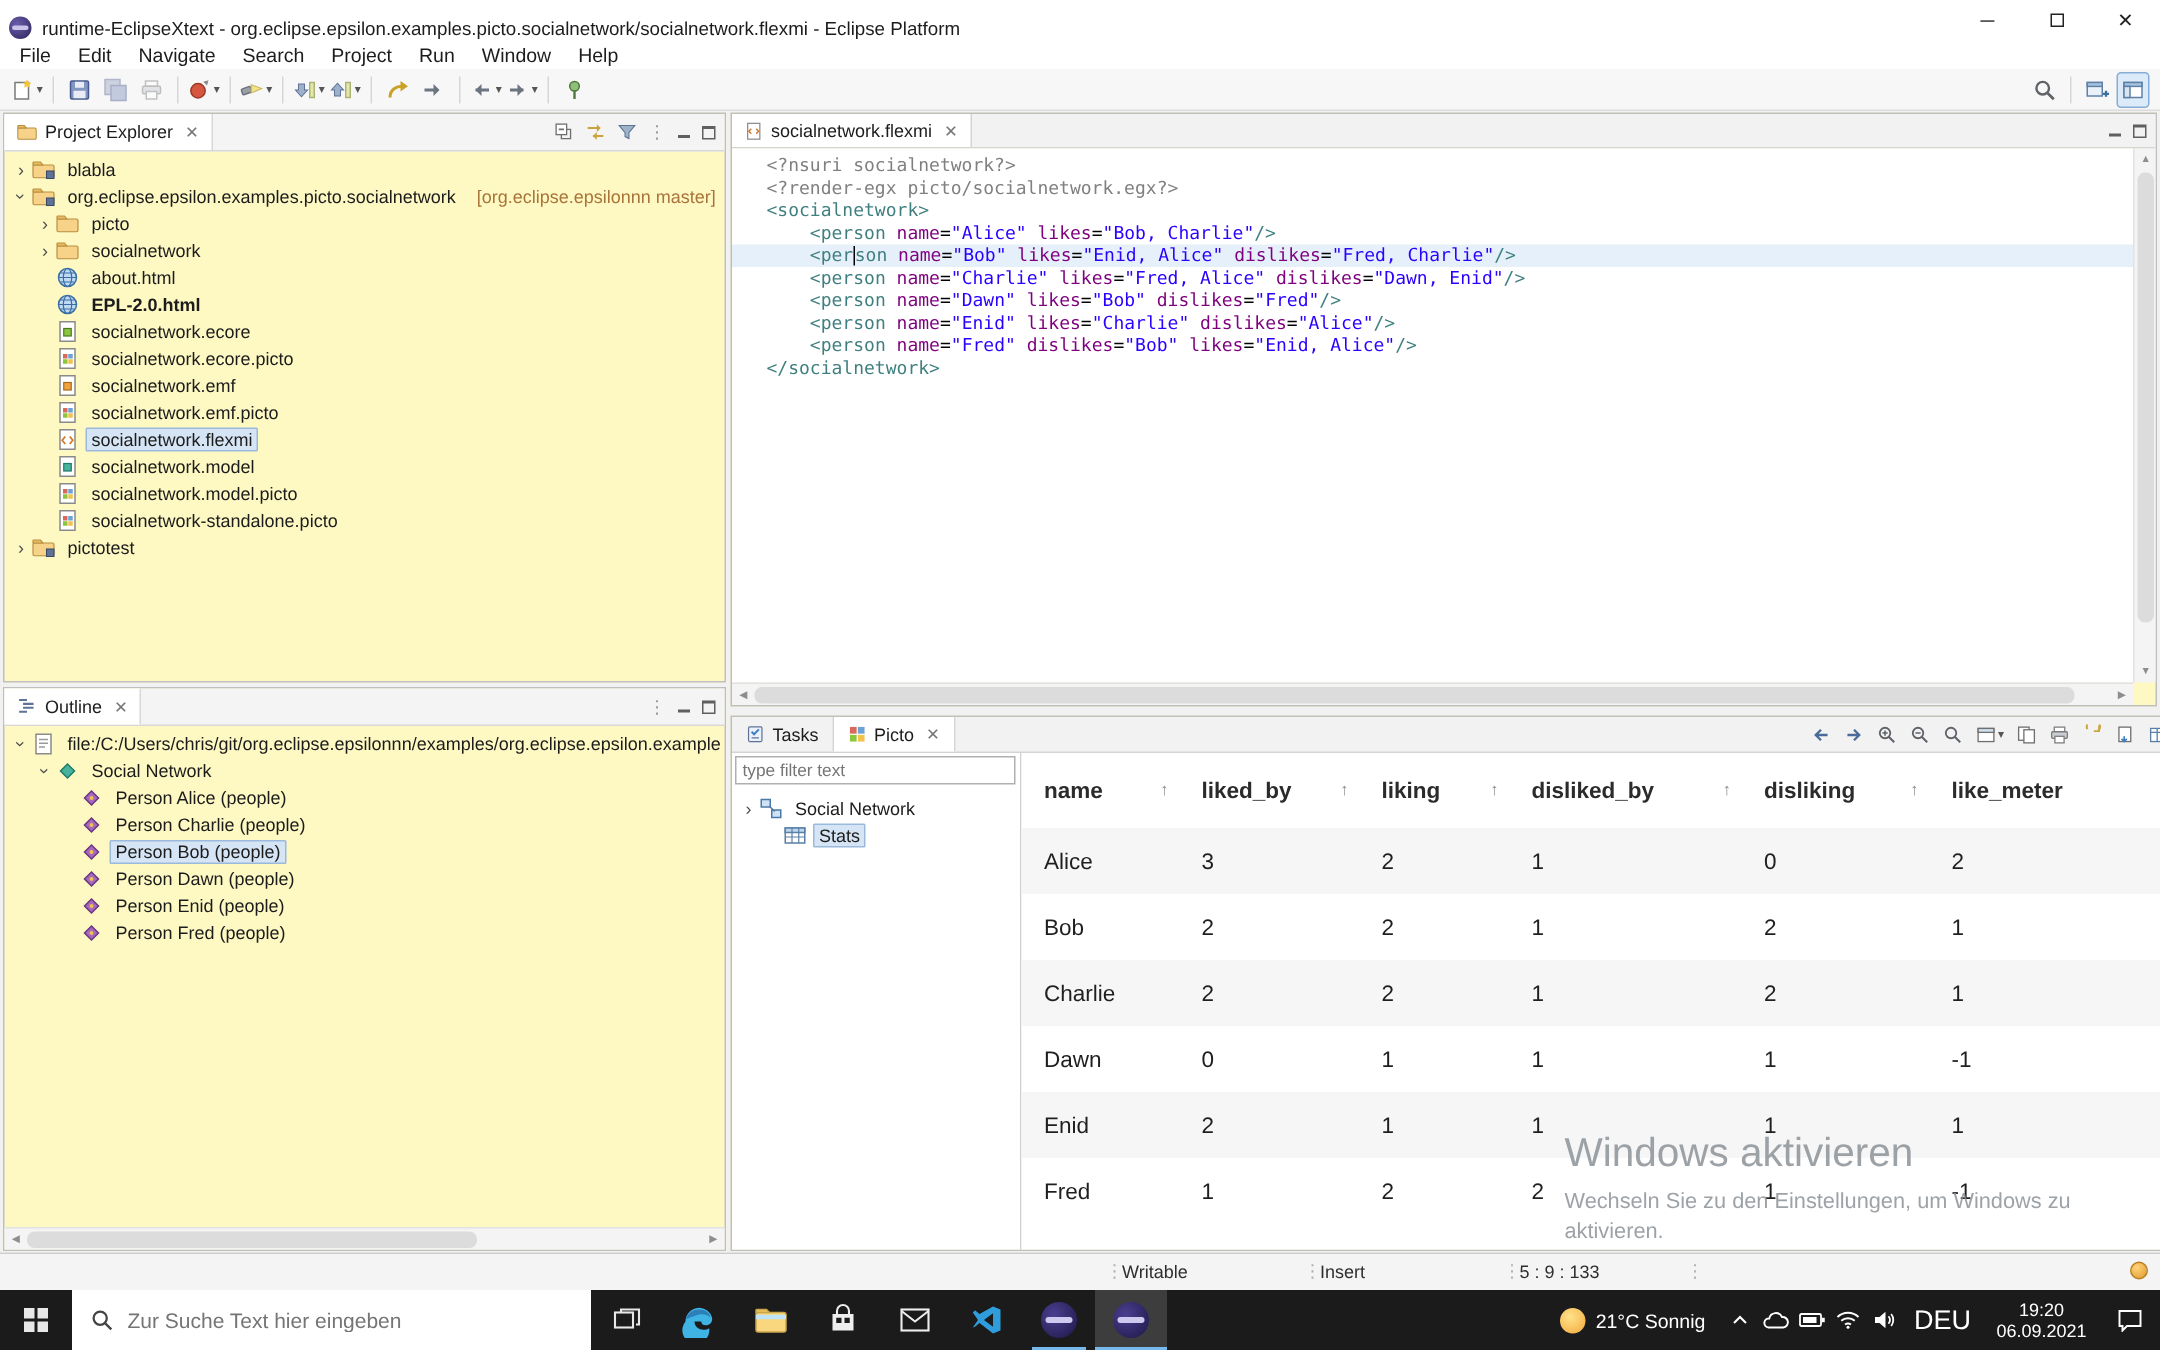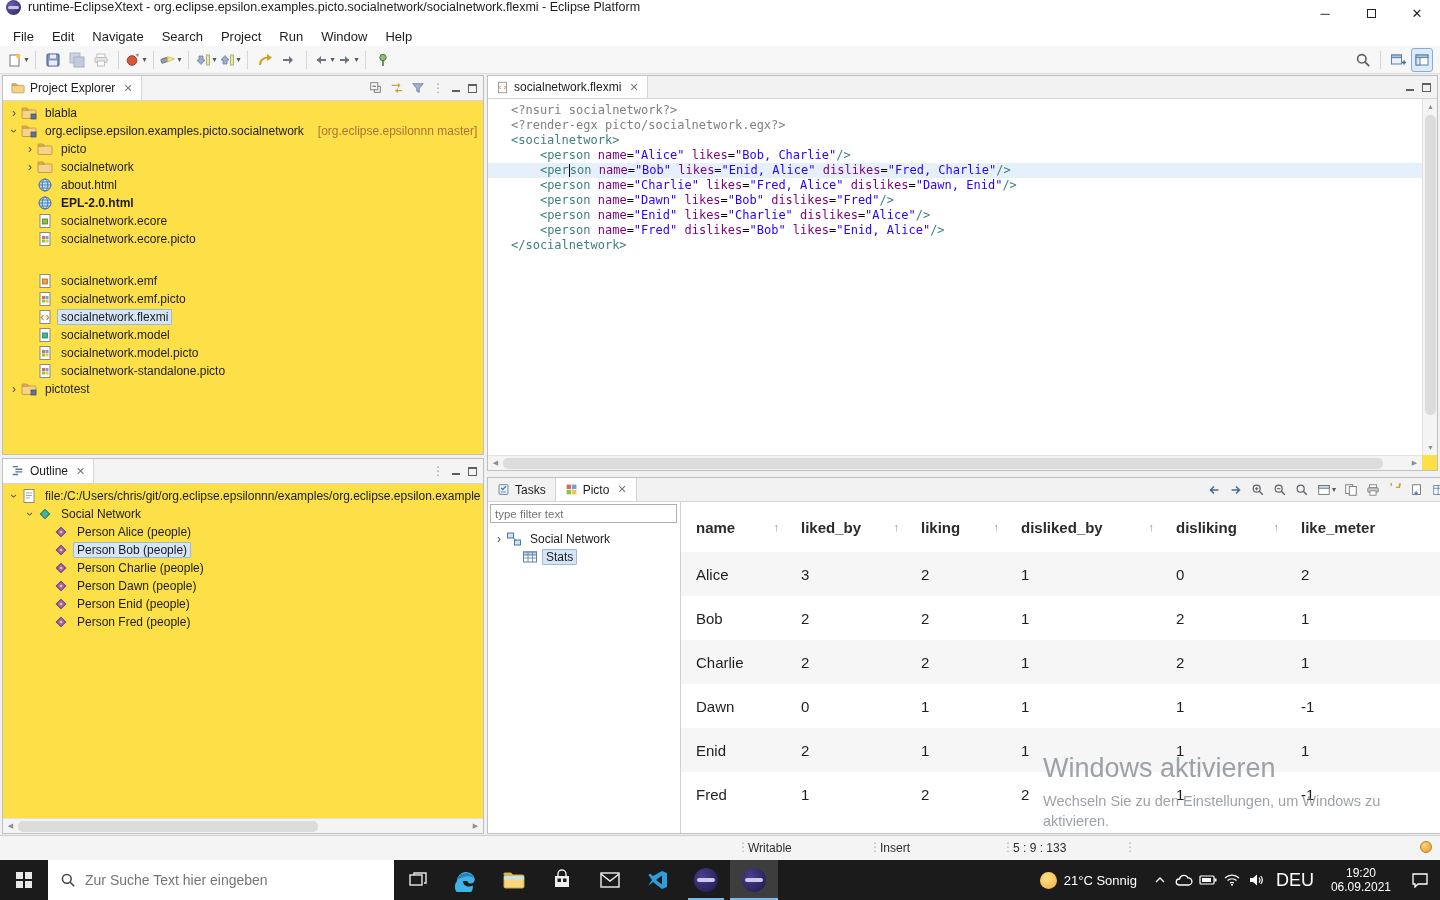--- a/index.html
+++ b/index.html
@@ -1,20 +1,20 @@
 <!DOCTYPE html>
 <html style="--c-tag: #3F7F7F; --c-attribute: #7F007F; --c-value: #2A00FF; --c-instruction: #808080; --c-current_line: #E6F0FA; --c-git_decoration: #A9743A; --c-selection: #D6E5F5; --c-selection_border: #9BB9DB; --c-taskbar: #1B1B1B; --c-accent_blue: #76B9ED;"><head>
 <meta charset="utf-8">
 <style>
   *{margin:0;padding:0;box-sizing:border-box}
   html,body{width:1440px;height:900px;overflow:hidden}
   body{font-family:"Liberation Sans",sans-serif;background:#fff;position:relative;color:#1c1c1c}
 
   
-  .titlebar{position:absolute;left:0;top:0;width:1440px;height:26px;background:#fff;display:flex;align-items:flex-start;padding-left:6px}
+  .titlebar{position:absolute;left:0;top:0;width:1440px;height:26px;background:#fff;display:flex;align-items:flex-end;padding-left:6px}
   .app-icon{width:15px;height:15px;border-radius:50%;background:radial-gradient(circle at 35% 35%,#6a5fae,#2c2255);position:relative;flex:none}
   .app-icon::after{content:"";position:absolute;left:2px;right:2px;top:6px;height:3px;background:#c9c3ea;border-radius:2px}
   .title-text{font-size:12.5px;margin-left:7px;white-space:nowrap}
   .win-btns{margin-left:auto;display:flex;height:100%}
   .win-btn{width:46px;height:100%;display:flex;align-items:center;justify-content:center;font-size:13px;color:#222}
   .ico-restore{width:9px;height:9px;border:1px solid #222;position:relative;background:#fff}
   .ico-restore::before{content:"";position:absolute;left:2px;top:-3px;width:9px;height:9px;border:1px solid #222;z-index:-1}
 
   .menubar{position:absolute;left:0;top:26px;width:1440px;height:20px;background:#fff;display:flex;align-items:center;padding-left:4px}
   .menu-item{padding:2px 9px;font-size:13px}
@@ -24,21 +24,21 @@
   .tbtn svg{display:block}
   .tbtn.pressed{background:#dcebf9;border:1px solid #84aed6}
   .tsep{width:1px;height:18px;background:#d7d7d7;margin:0 5px}
   .dd{font-size:8px;color:#555;margin-left:1px}
   .dim{opacity:.45}
   .toolbar-right{margin-left:auto;display:flex;align-items:center}
   .i16{width:16px;height:16px}
 
   
   .workbench{position:absolute;left:0;top:74px;width:1440px;height:761px;background:#f1f1f1}
-  .view{position:absolute;background:#fde047;border:1px solid #bfbfbf}
+  .view{position:absolute;background:#fef9c3;border:1px solid #bfbfbf}
   .view-header{height:25px;background:#f4f4f4;border-bottom:1px solid #d8d8d8;display:flex;align-items:center}
   .view-tab{display:flex;align-items:center;gap:5px;height:100%;padding:0 8px;background:#fff;border-right:1px solid #d8d8d8;font-size:12px;white-space:nowrap}
   .tab-x{color:#777;font-size:11px;margin-left:3px}
   .view-tools{margin-left:auto;display:flex;align-items:center;gap:7px;padding-right:6px}
   .view-tools svg{display:block}
   .grip{color:#9a9a9a;font-size:12px;line-height:10px}
   .ico-min{width:10px;height:9px;position:relative}
   .ico-min::after{content:"";position:absolute;left:1px;right:1px;bottom:1px;height:2px;background:#5f5f5f}
   .ico-max{width:9px;height:9px;border:1px solid #5f5f5f;border-top-width:2px}
 
@@ -395,21 +395,21 @@
             <svg viewBox="0 0 16 16">
               <rect x="3" y="1.5" width="10" height="13" fill="#fff" stroke="#8a8a8a"></rect>
               <rect x="5" y="5" width="3" height="3" fill="#D96A5B"></rect>
               <rect x="8.5" y="5" width="3" height="3" fill="#6BA3D6"></rect>
               <rect x="5" y="8.5" width="3" height="3" fill="#8CC63F"></rect>
               <rect x="8.5" y="8.5" width="3" height="3" fill="#F2C14E"></rect>
             </svg>
           </span>
           <span class="tree-label">socialnetwork.ecore.picto</span>
         </div>
-        <div class="tree-row" style="padding-left: 20px; margin-top: 24px;">
+        <div class="tree-row" style="padding-left: 20px;">
           <span class="twistie"></span>
           <span class="ticon">
             <svg viewBox="0 0 16 16">
               <rect x="3" y="1.5" width="10" height="13" fill="#fff" stroke="#8a8a8a"></rect>
               <rect x="5.5" y="6" width="5" height="5" fill="#F0A23C" stroke="#A86A1B" stroke-width=".8"></rect>
             </svg>
           </span>
           <span class="tree-label">socialnetwork.emf</span>
         </div>
         <div class="tree-row" style="padding-left: 20px;">
@@ -523,39 +523,39 @@
         <div class="tree-row" style="padding-left: 36px;">
           <span class="twistie"></span>
           <span class="ticon">
             <svg viewBox="0 0 16 16">
               <rect x="4.7" y="4.7" width="6.6" height="6.6" transform="rotate(45 8 8)" fill="#A569BD" stroke="#6C3483"></rect>
               <circle cx="8" cy="8" r="1.3" fill="#F2C14E"></circle>
             </svg>
           </span>
           <span class="tree-label">Person Alice (people)</span>
         </div>
-        <div class="tree-row selected" style="padding-left: 36px;">
+        <div class="tree-row" style="padding-left: 36px;">
           <span class="twistie"></span>
           <span class="ticon">
             <svg viewBox="0 0 16 16">
               <rect x="4.7" y="4.7" width="6.6" height="6.6" transform="rotate(45 8 8)" fill="#A569BD" stroke="#6C3483"></rect>
               <circle cx="8" cy="8" r="1.3" fill="#F2C14E"></circle>
             </svg>
           </span>
-          <span class="tree-label">Person Bob (people)</span>
-        </div>
-        <div class="tree-row" style="padding-left: 36px;">
+          <span class="tree-label">Person Charlie (people)</span>
+        </div>
+        <div class="tree-row selected" style="padding-left: 36px;">
           <span class="twistie"></span>
           <span class="ticon">
             <svg viewBox="0 0 16 16">
               <rect x="4.7" y="4.7" width="6.6" height="6.6" transform="rotate(45 8 8)" fill="#A569BD" stroke="#6C3483"></rect>
               <circle cx="8" cy="8" r="1.3" fill="#F2C14E"></circle>
             </svg>
           </span>
-          <span class="tree-label">Person Charlie (people)</span>
+          <span class="tree-label">Person Bob (people)</span>
         </div>
         <div class="tree-row" style="padding-left: 36px;">
           <span class="twistie"></span>
           <span class="ticon">
             <svg viewBox="0 0 16 16">
               <rect x="4.7" y="4.7" width="6.6" height="6.6" transform="rotate(45 8 8)" fill="#A569BD" stroke="#6C3483"></rect>
               <circle cx="8" cy="8" r="1.3" fill="#F2C14E"></circle>
             </svg>
           </span>
           <span class="tree-label">Person Dawn (people)</span>

